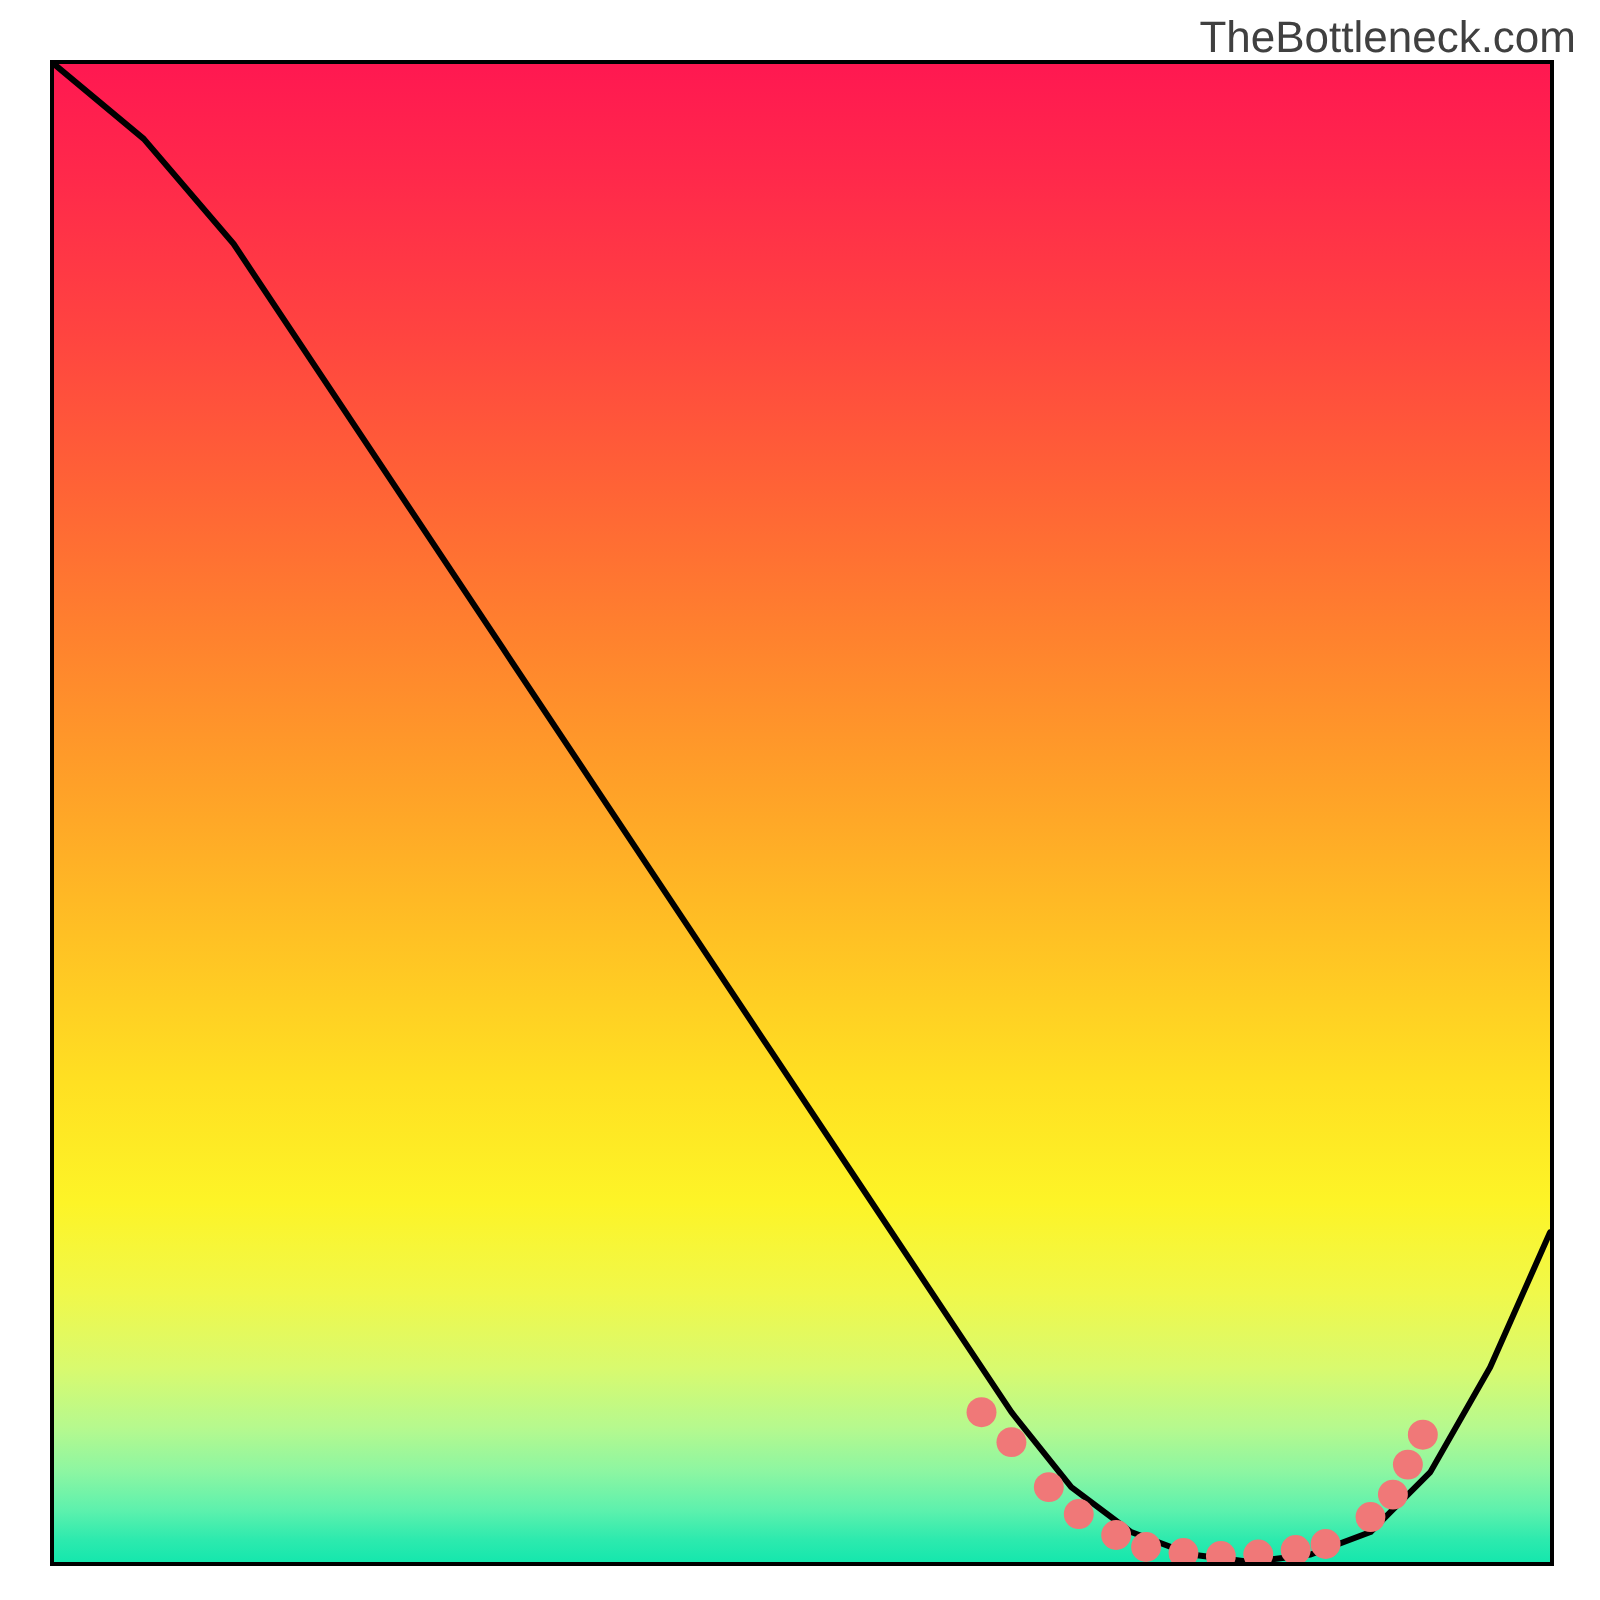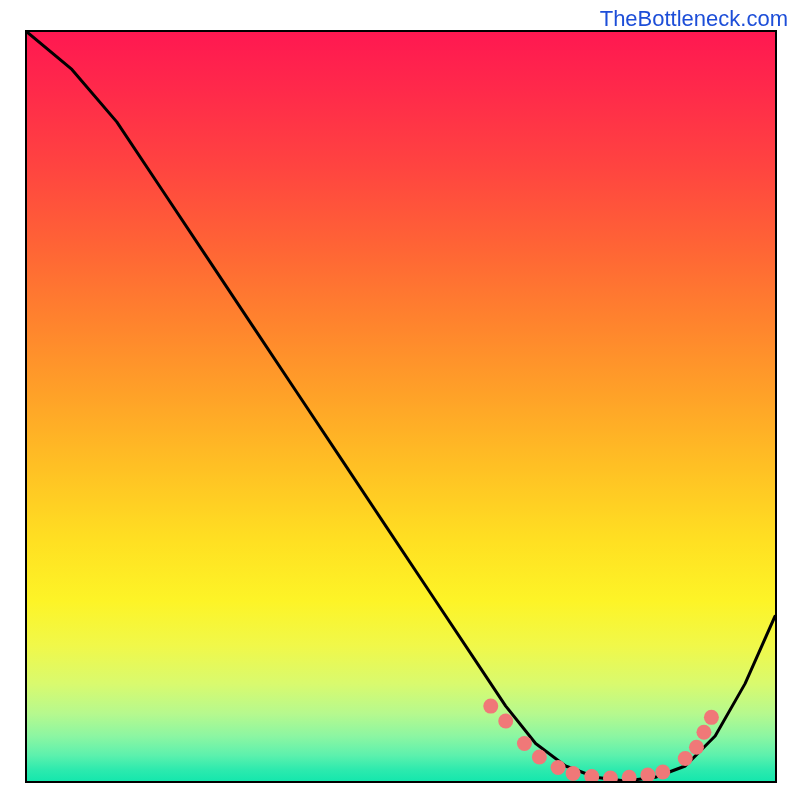--- a/index.html
+++ b/index.html
@@ -9,21 +9,21 @@
     width: 800px;
     height: 800px;
     background: #ffffff;
   }
   .watermark {
     position: absolute;
     top: 6px;
     right: 12px;
     font-family: Arial, Helvetica, sans-serif;
     font-size: 22px;
-    color: #1d4ed8;
+    color: #404040;
     font-weight: 500;
     z-index: 10;
   }
   .plot-area {
     position: absolute;
     left: 25px;
     top: 30px;
     width: 752px;
     height: 753px;
     border: 2px solid #000000;

